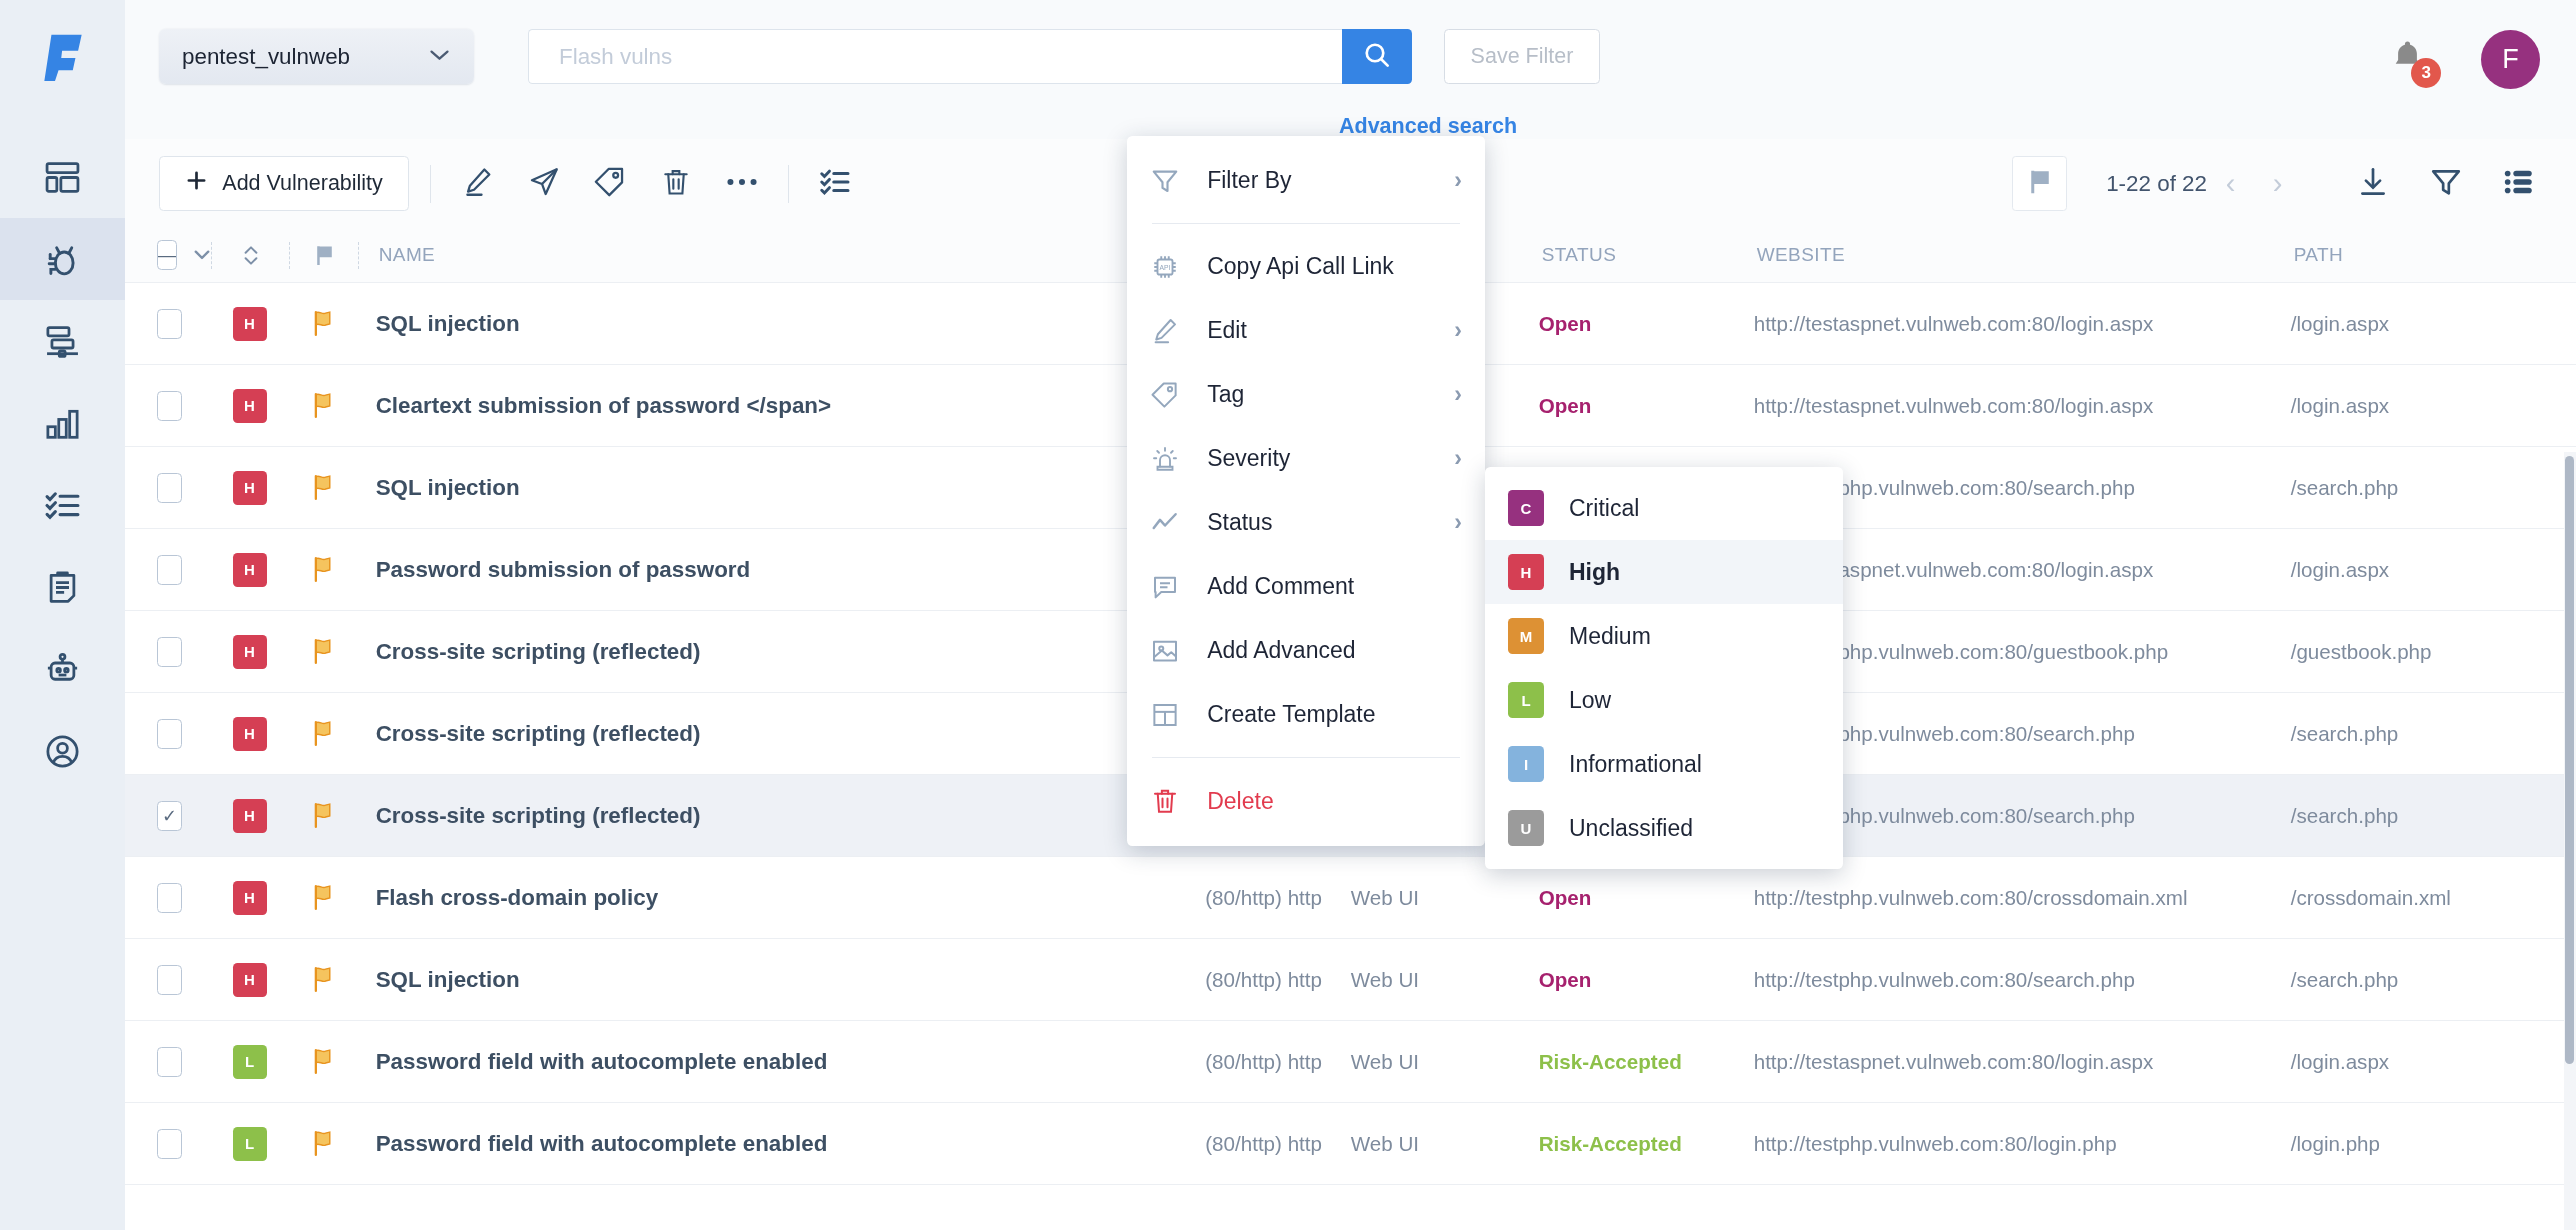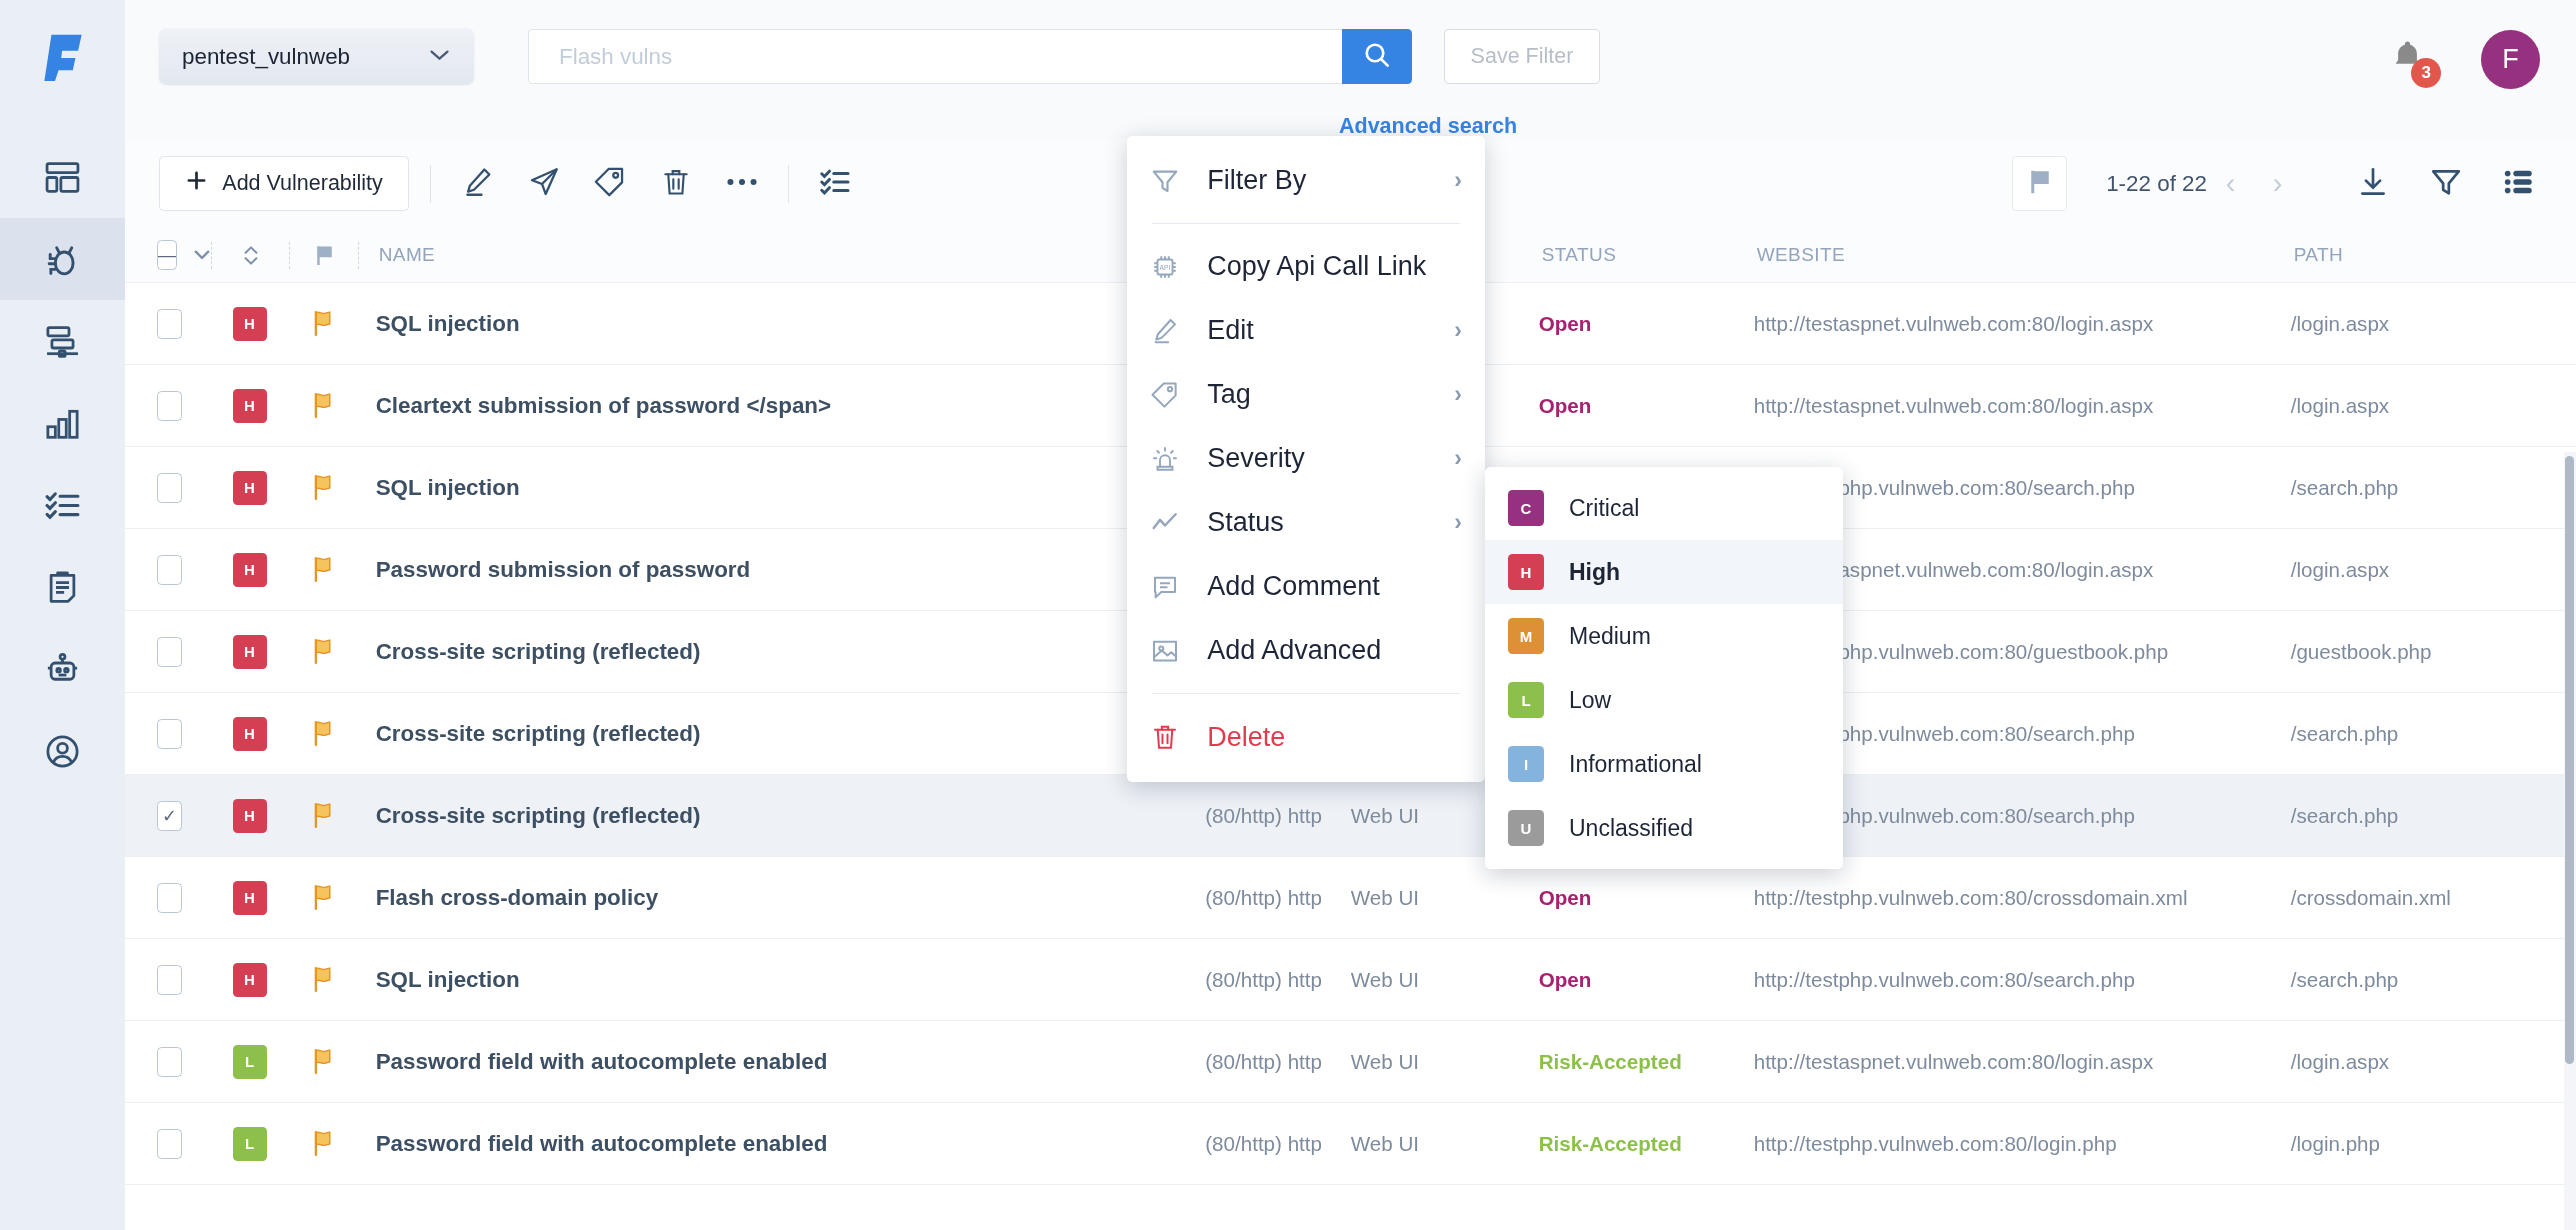--- a/index.html
+++ b/index.html
@@ -159,21 +159,21 @@
     position:absolute; left: 1002px; top: 136px; width: 358px;
     background:#fff; border-radius:5.4px;
     box-shadow: 0 5.4px 23px rgba(25,40,70,.22);
     padding: 12.5px 0 12.5px 0; z-index: 40;
   }
   .mi {
     height: 64px; display:flex; align-items:center;
     padding: 0 23px; cursor:pointer; position:relative;
   }
   .mi .micon { width: 50px; display:flex; align-items:center; }
-  .mi .mlabel { font-size: 27px; color:#1e2536; margin-left: 7.2px; }
+  .mi .mlabel { font-size: 23px; color:#1e2536; margin-left: 7.2px; }
   .mi .marrow { position:absolute; right: 23px; color:#8b9bb1; font-size: 23px; font-weight:700;}
   .mi.danger .mlabel { color:#e23b4e; }
   .mdiv { height:0.9px; background:#e6eaf0; margin: 10.7px 25px; }
 
   
   .submenu {
     position:absolute; left: 1360px; top: 467px; width: 358px;
     background:#fff; border-radius:5.4px;
     box-shadow: 0 5.4px 23px rgba(25,40,70,.22);
     padding: 9px 0; z-index: 45;
@@ -773,20 +773,30 @@
         <div class="mi">
           <span class="micon">
             <svg width="30" height="30" viewBox="0 0 24 24" fill="none" stroke="#94a7bd" stroke-width="1.6" stroke-linejoin="round">
               <rect x="3.2" y="4.5" width="17.6" height="15"></rect>
               <circle cx="9" cy="10" r="1.6"></circle>
               <path d="M3.2 17 L9.5 11.6 L14 15.5 L17 13 L20.8 16.4"></path>
             </svg>
           </span>
           <span class="mlabel">Add Advanced</span>
         </div>
+        <div class="mi">
+          <span class="micon">
+            <svg width="30" height="30" viewBox="0 0 24 24" fill="none" stroke="#94a7bd" stroke-width="1.6">
+              <rect x="3.5" y="4" width="17" height="16"></rect>
+              <path d="M3.5 9.5 H20.5"></path>
+              <path d="M12 9.5 V20"></path>
+            </svg>
+          </span>
+          <span class="mlabel">Create Template</span>
+        </div>
         <div class="mdiv"></div>
         <div class="mi danger">
           <span class="micon">
             <svg width="30" height="30" viewBox="0 0 24 24" fill="none" stroke="#e23b4e" stroke-width="1.6" stroke-linecap="round">
               <path d="M4 6.2 H20"></path>
               <path d="M9.5 6.2 V3.8 H14.5 V6.2"></path>
               <path d="M6.2 6.2 L7.2 20.6 H16.8 L17.8 6.2"></path>
               <path d="M10 10 V17 M14 10 V17"></path>
             </svg>
           </span>

